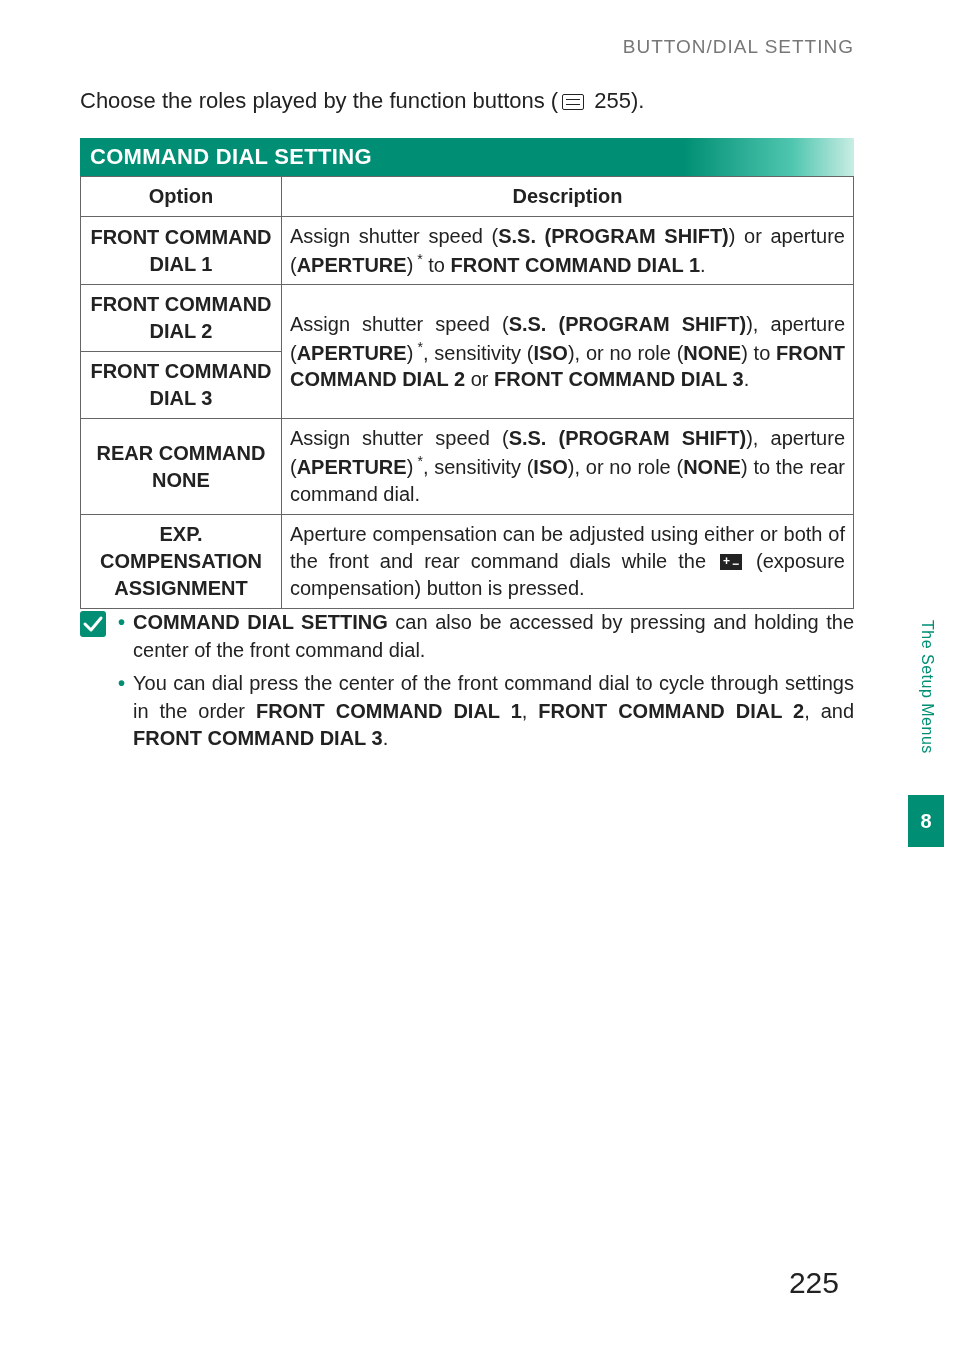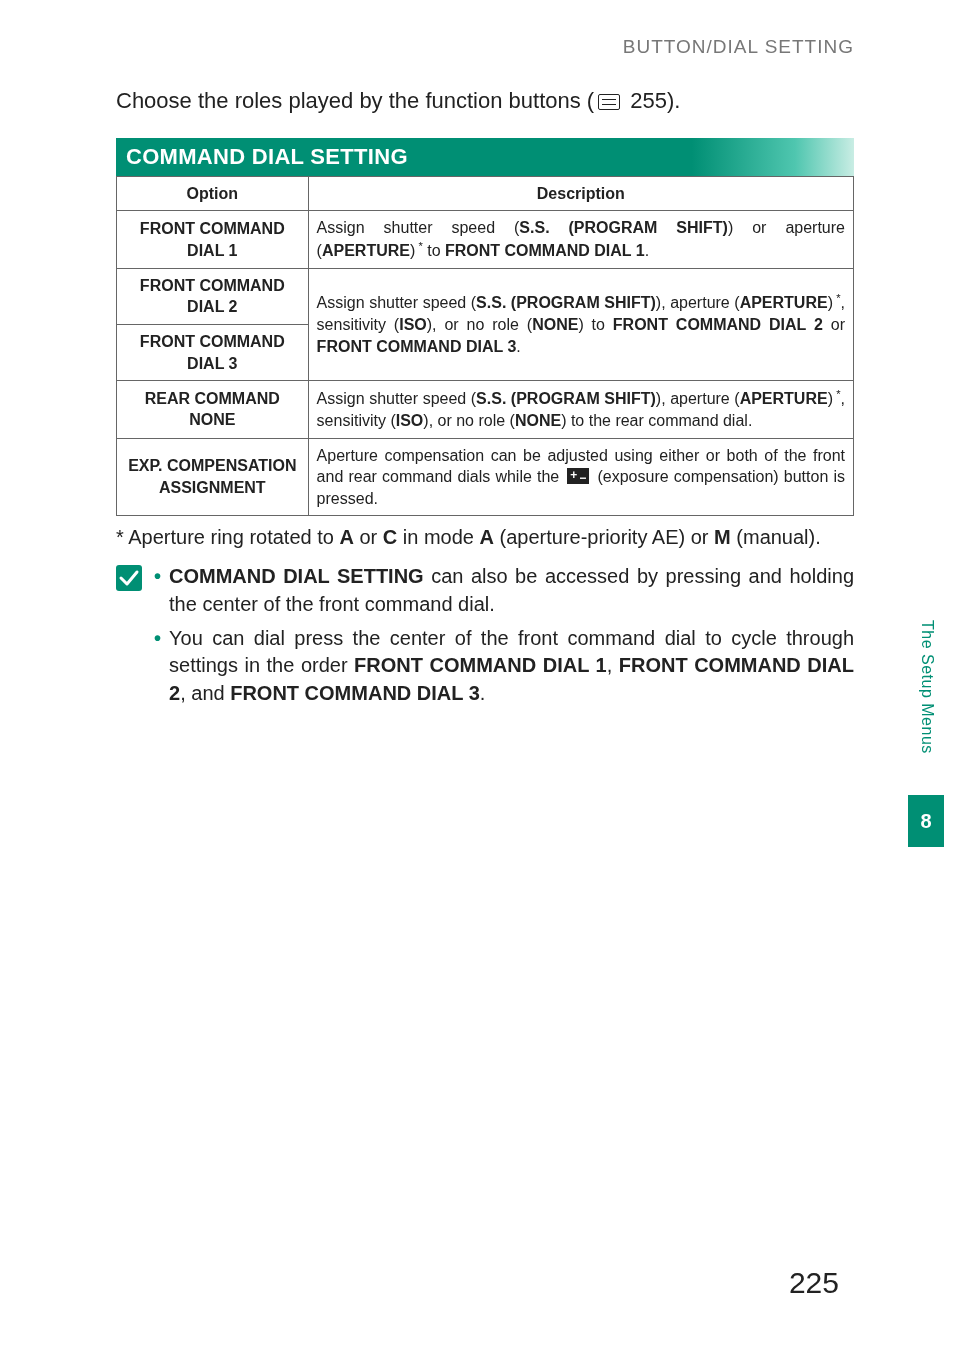--- a/index.html
+++ b/index.html
@@ -1,25 +1,25 @@
 <!DOCTYPE html>
 <html><head>
 <meta charset="utf-8">
 <style>
   * { box-sizing: border-box; margin: 0; padding: 0; }
   html, body { width: 954px; height: 1346px; background: #fff; font-family: "Segoe UI", Arial, sans-serif; color: #222; }
-  .page { position: relative; width: 954px; height: 1346px; padding: 36px 100px 40px 116px; }
+  .page { position: relative; width: 954px; height: 1346px; padding: 36px 100px 40px 80px; }
   .top-right { text-align: right; font-size: 19px; letter-spacing: 1px; color: #777; margin-bottom: 28px; }
   .section-bar { background: linear-gradient(to right, #008f74 0%, #008f74 78%, #4fc6af 92%, #c9ede4 100%); color: #fff; font-weight: 700; font-size: 22px; padding: 6px 10px; letter-spacing: .3px; }
   .intro { font-size: 22px; margin: 10px 0 22px 0; line-height: 1.35; }
   .intro-icon { display: inline-block; width: 22px; height: 16px; border: 1.5px solid #222; border-radius: 2px; position: relative; vertical-align: -2px; margin: 0 4px; }
   .intro-icon::before, .intro-icon::after { content: ""; position: absolute; left: 3px; right: 3px; height: 1.2px; background: #222; }
   .intro-icon::before { top: 4px; }
   .intro-icon::after { top: 9px; }
-  table.opts { width: 100%; border-collapse: collapse; font-size: 16px; }
+  table.opts { width: 100%; border-collapse: collapse; font-size: 20px; }
   table.opts th, table.opts td { border: 1px solid #666; padding: 6px 8px; vertical-align: middle; line-height: 1.35; }
   table.opts th { font-weight: 800; text-align: center; font-family: Arial, sans-serif; }
   .opt-cell { font-weight: 800; text-align: center; font-family: Arial, sans-serif; font-stretch: condensed; }
   .desc-cell { text-align: justify; }
   .merged-desc { vertical-align: top; }
   sup { font-size: 0.7em; }
   .footnote { font-size: 20px; margin: 10px 0 14px 0; }
   .tips { display: flex; gap: 12px; }
   .tips-icon { flex: 0 0 auto; width: 26px; height: 26px; background: #008f74; border-radius: 3px; position: relative; margin-top: 2px; }
   .tips-icon svg { position: absolute; inset: 0; }
@@ -75,23 +75,20 @@
     </tr>
     <tr>
       <td class="opt-cell">EXP. COMPENSATION ASSIGNMENT</td>
       <td class="desc-cell">
         <span>Aperture compensation can be adjusted using either or both of the front and rear command dials while the </span><span class="ec-icon"></span><span> (exposure compensation) button is pressed.</span>
       </td>
     </tr>
   </tbody>
     </table>
 
-  <p class="footnote">
-    <span>* Aperture ring rotated to </span><b>A</b><span> or </span><b>C</b><span> in mode </span><b>A</b><span> (aperture-priority AE) or </span><b>M</b><span> (manual).</span>
-  </p>
 
   <div class="tips">
     <div class="tips-icon">
       <svg viewBox="0 0 26 26">
           <path d="M5 13 L11 19 L21 7" fill="none" stroke="#fff" stroke-width="3" stroke-linecap="round" stroke-linejoin="round"></path>
         </svg>
     </div>
     <div class="tips-body">
       <div class="bullet">
         <span class="dot">•</span>

